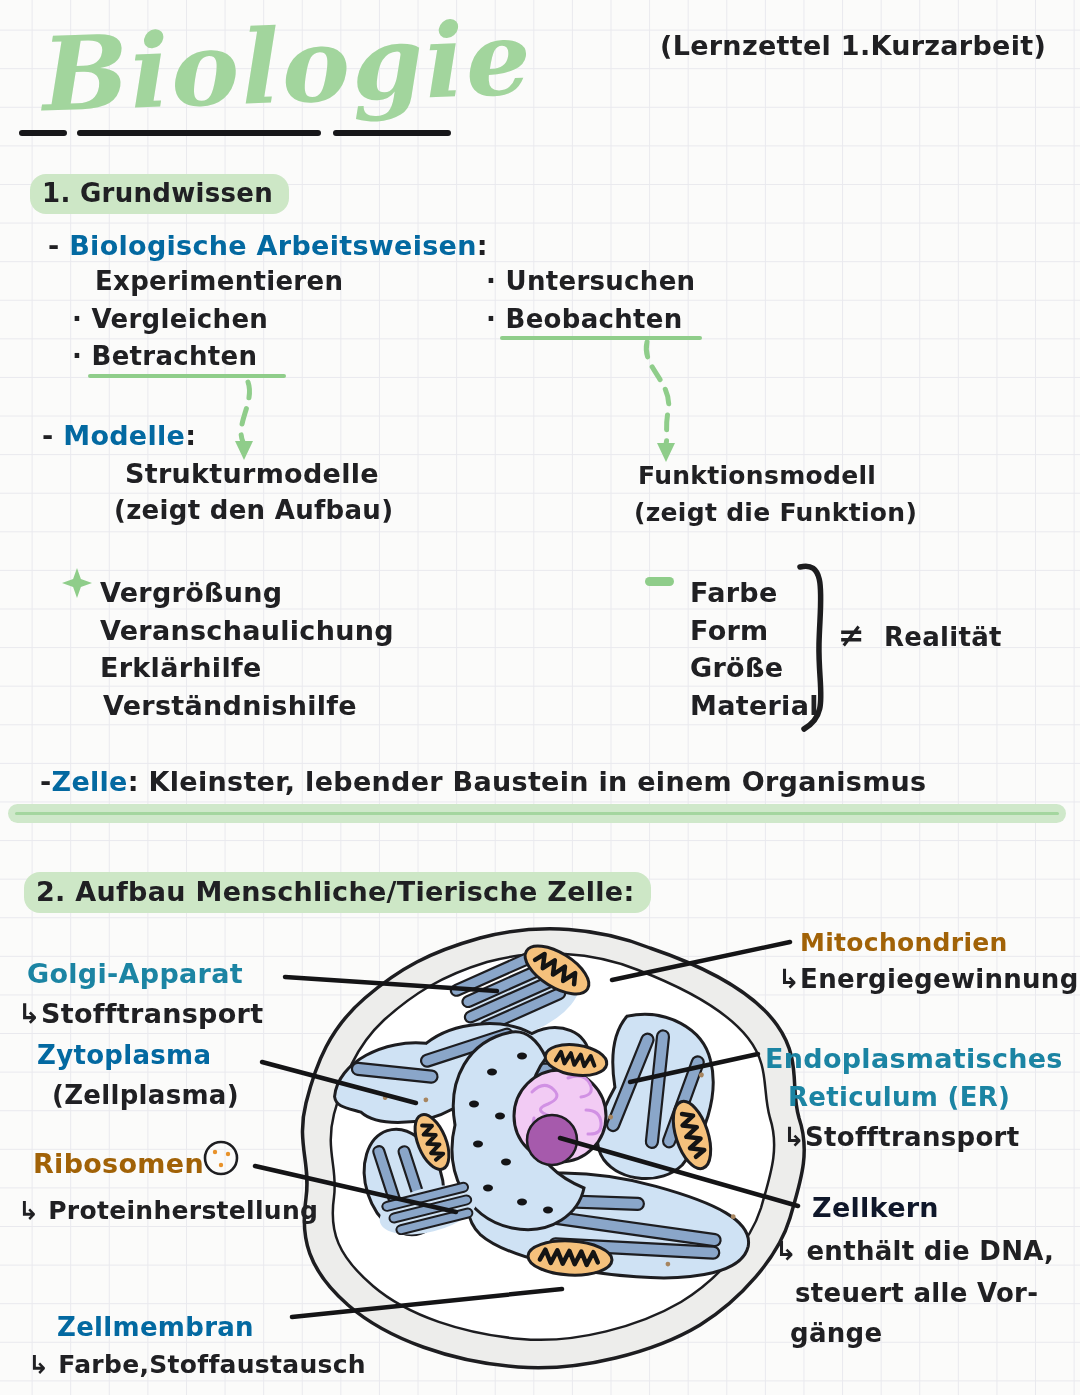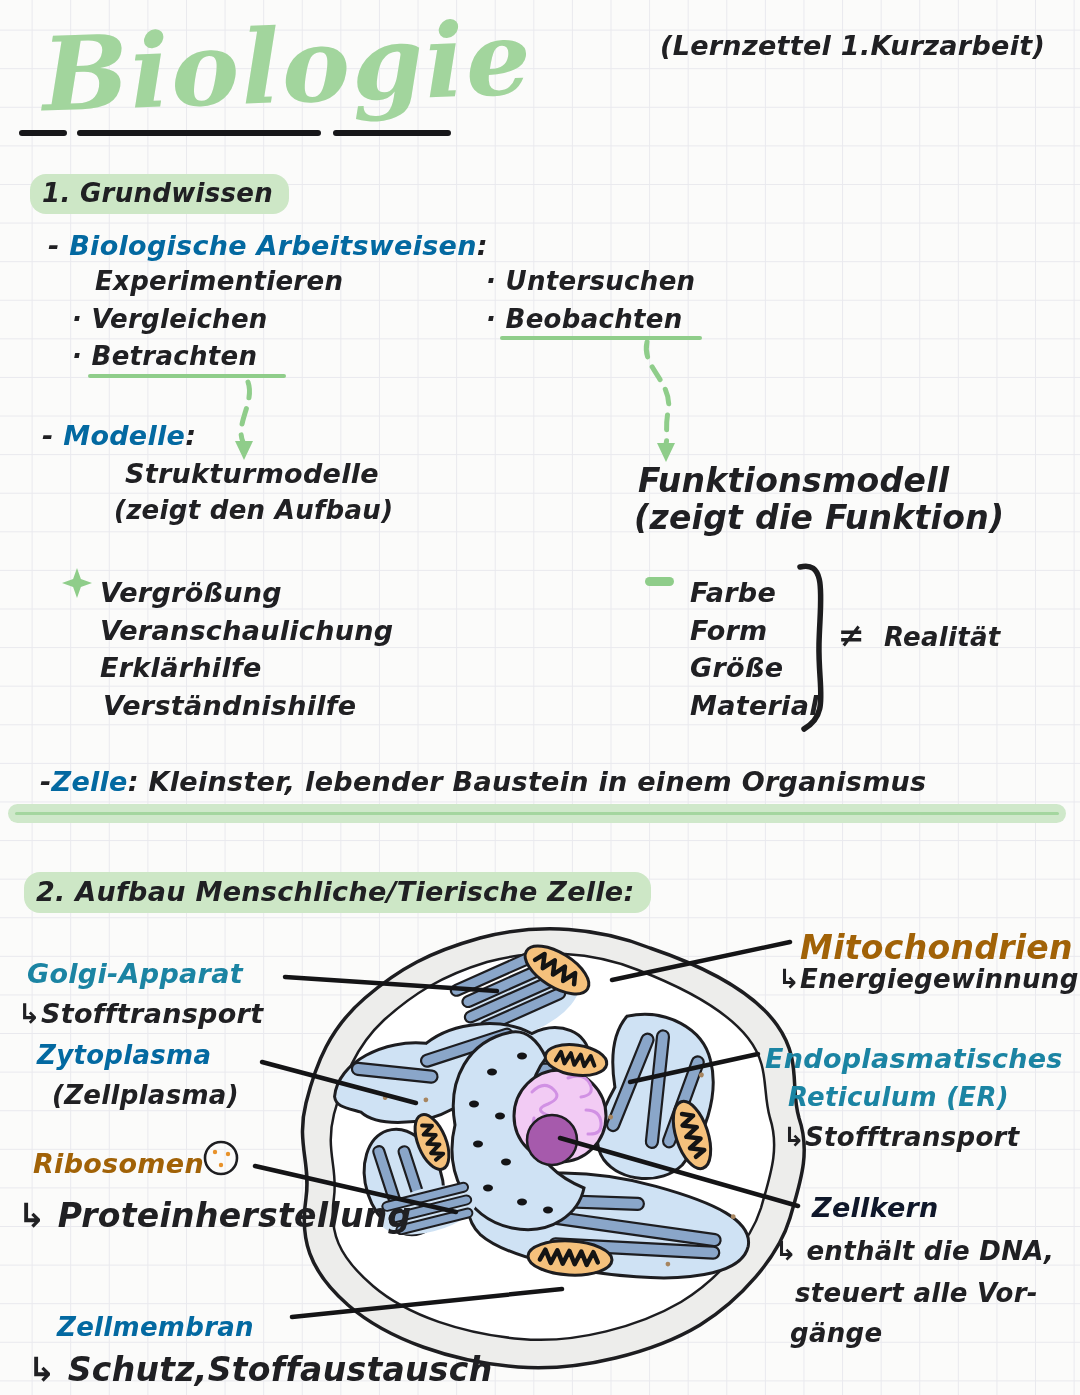--- a/index.html
+++ b/index.html
@@ -6,21 +6,21 @@
   body{
     width:1080px;height:1395px;position:relative;overflow:hidden;
     background-color:#fbfbfa;
     background-image:linear-gradient(#e9e9ee 1px,transparent 1px),
                      linear-gradient(90deg,#e9e9ee 1px,transparent 1px);
     background-size:38.6px 38.6px;
     background-position:-7px -9px;
     font-family:"DejaVu Sans",sans-serif;
   }
   .t{position:absolute;color:#202023;letter-spacing:.3px;white-space:nowrap;z-index:5;
-     font-family:"DejaVu Sans",sans-serif;font-style:italic;}.fs25{font-size:33px}.fs26{font-size:26px}.fs27{font-size:27px}
+     font-family:"DejaVu Sans",sans-serif;}.fs25{font-size:25px}.fs26{font-size:26px}.fs27{font-size:27px}
   .fs28{font-size:26px}.fs32{font-size:32px}
   .green{color:#0369a1}.teal{color:#1b84a3}
   .orange{color:#a16207}.purple{color:#0f172a}.ink{color:#202023}
   .bold{font-weight:bold}
   .title{position:absolute;left:42px;top:6px;font-family:"DejaVu Serif",serif;
      font-style:italic;font-weight:bold;font-size:102px;color:#a2d59d;
      letter-spacing:2px;transform:rotate(-2deg);z-index:5}
   .hl{background:#cde7c6;border-radius:16px;padding:4px 16px 6px 12px;}
   .uline{position:absolute;height:4px;background:#8fcd8a;border-radius:2px;z-index:4}
   .divider{position:absolute;left:8px;top:804px;width:1058px;height:19px;
@@ -235,21 +235,21 @@
   </g>
 </svg>
 
 <div class="t fs27 bold teal" style="left:27px;top:958px">Golgi-Apparat</div>
 <div class="t fs27 bold" style="left:18px;top:998px">↳Stofftransport</div>
 <div class="t fs28 bold green" style="left:37px;top:1040px">Zytoplasma</div>
 <div class="t fs26 bold" style="left:52px;top:1080px">(Zellplasma)</div>
 <div class="t fs27 bold orange" style="left:33px;top:1148px">Ribosomen</div>
 <div class="t fs25 bold" style="left:18px;top:1196px">↳ Proteinherstellung</div>
 <div class="t fs26 bold green" style="left:57px;top:1312px">Zellmembran</div>
-<div class="t fs25 bold" style="left:28px;top:1350px">↳ Schutz,Stoffaustausch</div>
+<div class="t fs25 bold" style="left:28px;top:1350px">↳ Farbe,Stoffaustausch</div>
 
 <div class="t fs25 bold orange" style="left:800px;top:928px">Mitochondrien</div>
 <div class="t fs26 bold" style="left:778px;top:964px">↳Energiegewinnung</div>
 <div class="t fs27 bold teal" style="left:765px;top:1043px">Endoplasmatisches</div>
 <div class="t fs26 bold teal" style="left:788px;top:1082px">Reticulum (ER)</div>
 <div class="t fs26 bold" style="left:783px;top:1122px">↳Stofftransport</div>
 <div class="t fs27 bold purple" style="left:812px;top:1192px">Zellkern</div>
 <div class="t fs26 bold" style="left:775px;top:1236px">↳ enthält die DNA,</div>
 <div class="t fs26 bold" style="left:795px;top:1278px">steuert alle Vor-</div>
 <div class="t fs26 bold" style="left:790px;top:1318px">gänge</div>

